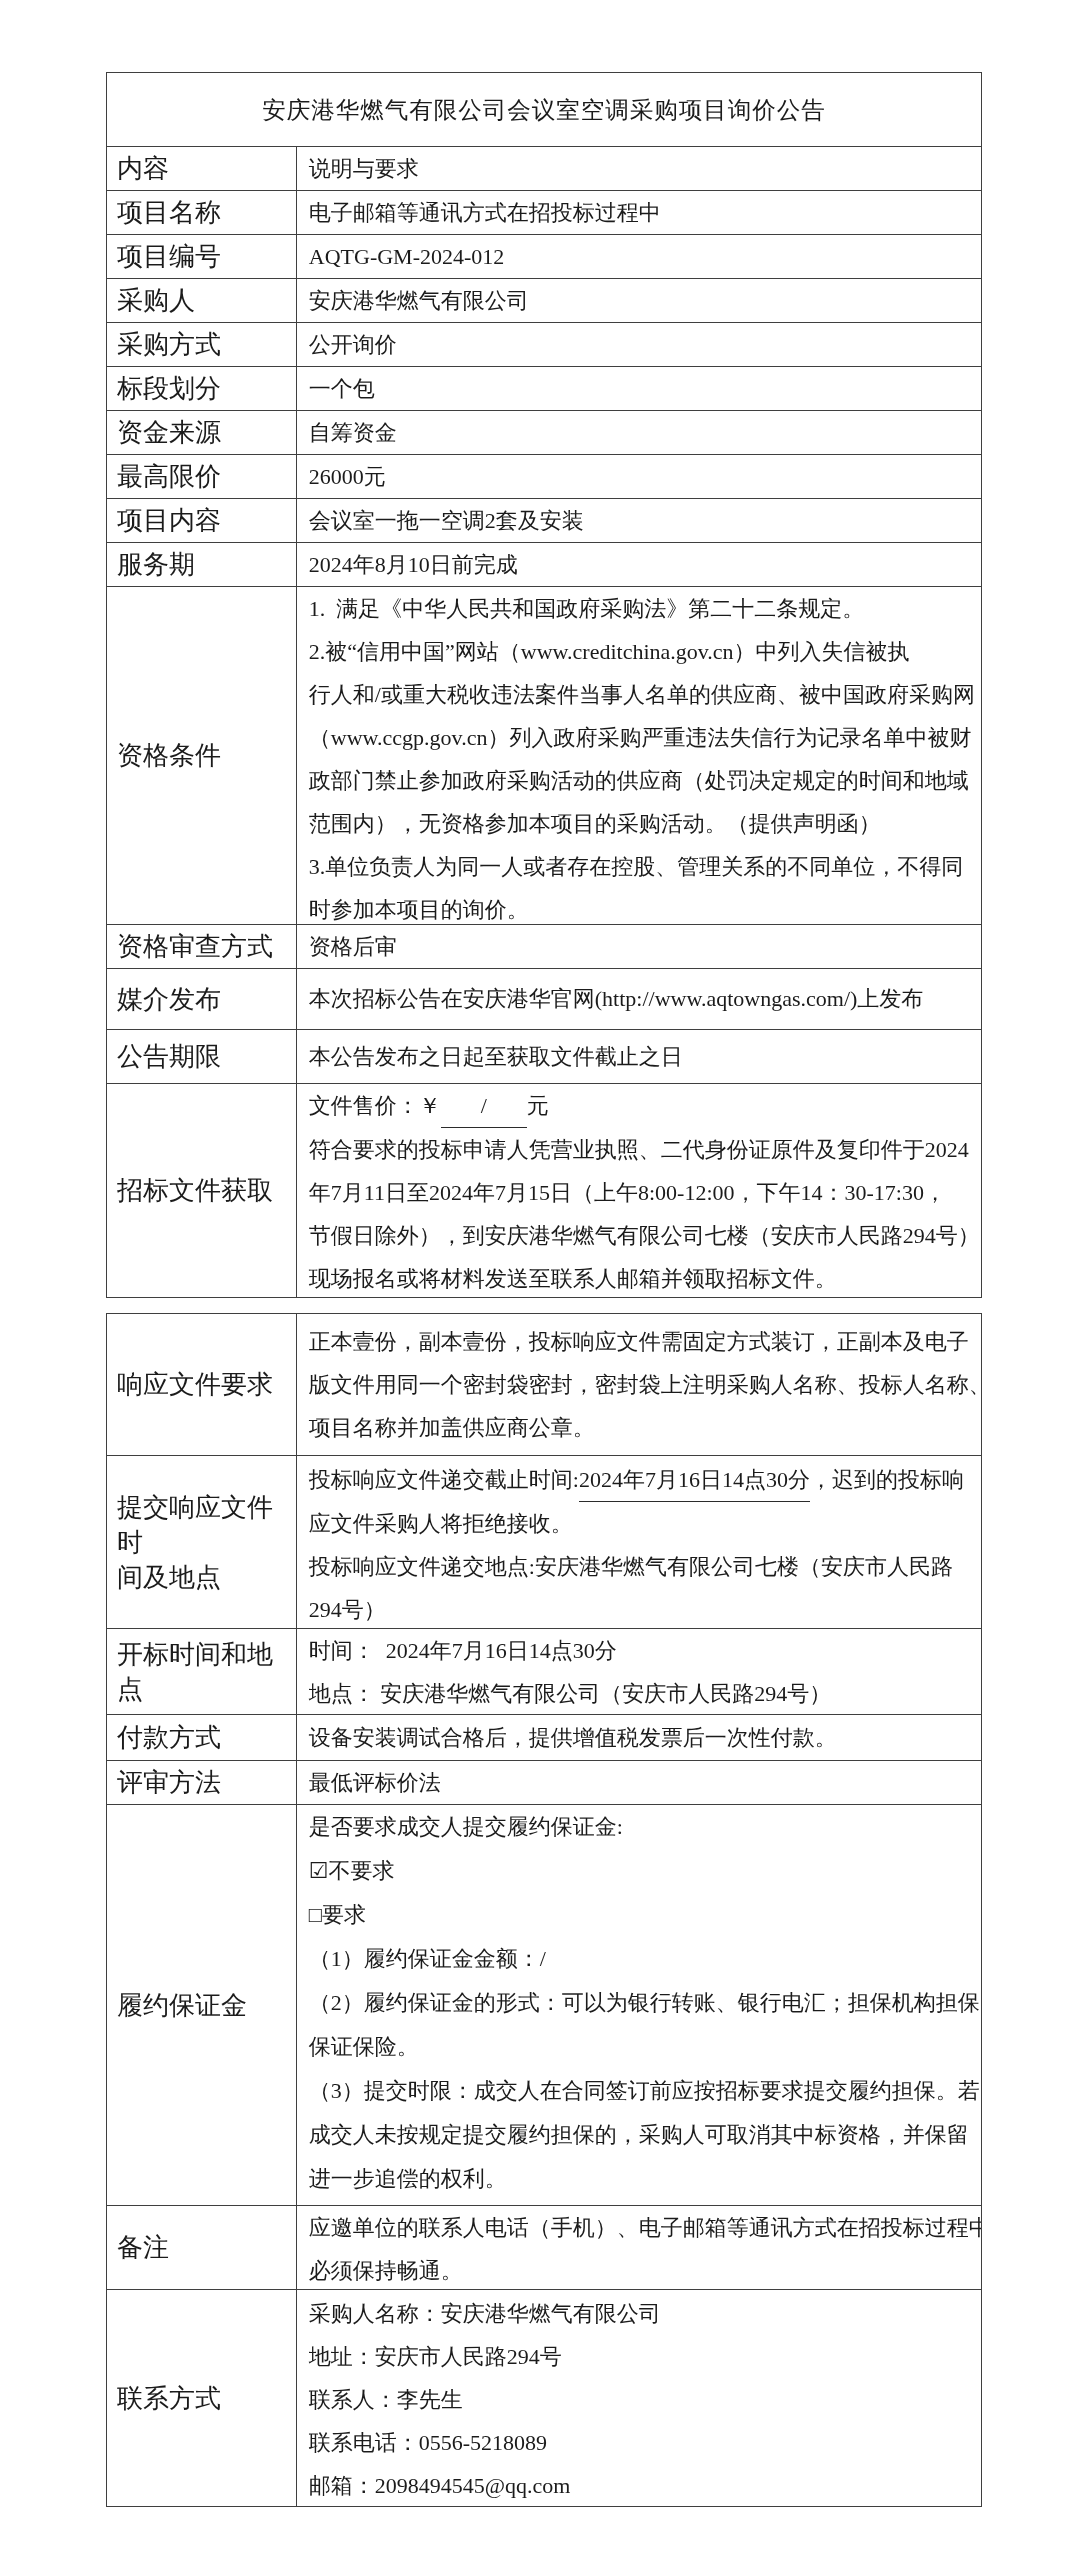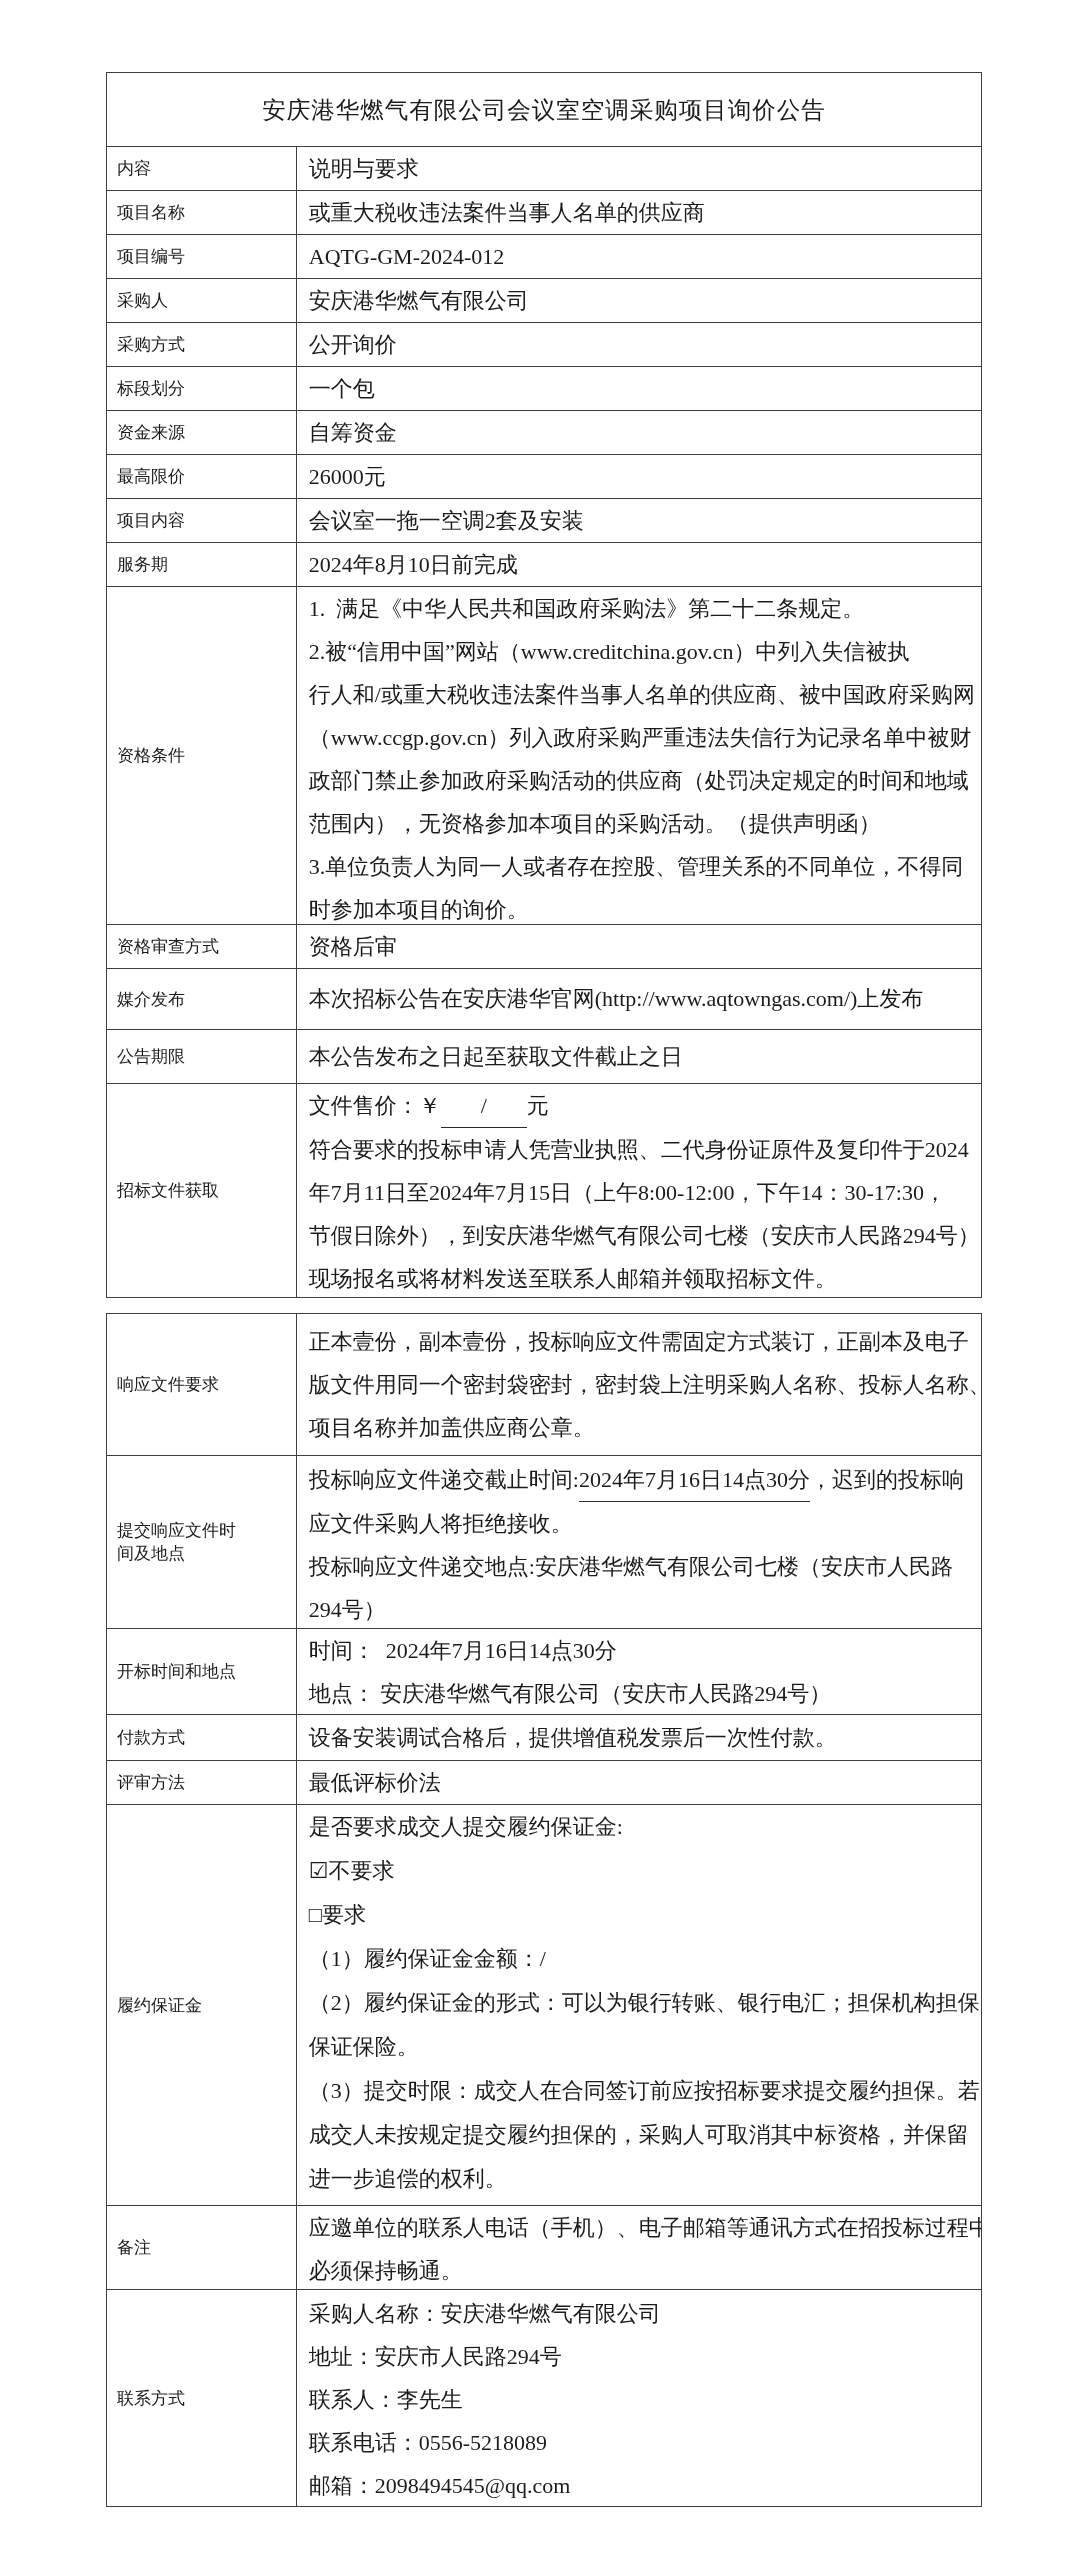--- a/index.html
+++ b/index.html
@@ -4,21 +4,21 @@
 <style>
   html,body{margin:0;padding:0;background:#ffffff;}
   .page{position:relative;width:1088px;height:2576px;background:#ffffff;
         font-family:Liberation Serif, serif;color:#1b1b1b;}
   .tbl{position:absolute;left:106px;width:876px;border:1.8px solid #3f3f3f;box-sizing:border-box;background:#fff;}
   .tbl1{top:72px;}
   .tbl2{top:1313px;}
   .row{display:flex;box-sizing:border-box;border-top:1.8px solid #3f3f3f;}
   .row.first{border-top:none;}
   .cell-label{flex:0 0 190px;width:190px;box-sizing:border-box;border-right:1.8px solid #3f3f3f;
-              display:flex;align-items:center;padding-left:10px;font-size:17px;white-space:pre-line;}
+              display:flex;align-items:center;padding-left:10px;font-size:26px;white-space:pre-line;}
   .cell-value{flex:1;box-sizing:border-box;padding-left:11.8px;padding-right:1.8px;font-size:22px;overflow:hidden;}
   .vc{display:flex;align-items:center;}
   .line{line-height:43px;white-space:pre;}
   .lh49 .line{line-height:44px;}
   .pt7{padding-top:6.3px;}
   .pt2{padding-top:1.8px;}
   .title-row{height:73px;display:flex;align-items:center;justify-content:center;
              font-size:23.6px;letter-spacing:0.9px;}
   .h49{height:44px}.h51{height:46px}.h60{height:54px}.h67{height:61px}
   .h93{height:84px}.h95{height:86px}.h156{height:141px}.h191{height:173px}
@@ -37,21 +37,21 @@
       <span>安庆港华燃气有限公司会议室空调采购项目询价公告</span>
     </div>
 
     <div class="row h49">
       <div class="cell-label">内容</div>
       <div class="cell-value vc">说明与要求</div>
     </div>
 
     <div class="row h49">
       <div class="cell-label">项目名称</div>
-      <div class="cell-value vc">或重大税收违法案件当事人名单的供应商</div>
+      <div class="cell-value vc">电子邮箱等通讯方式在招投标过程中</div>
     </div>
 
     <div class="row h49">
       <div class="cell-label">项目编号</div>
       <div class="cell-value vc">AQTG-GM-2024-012</div>
     </div>
 
     <div class="row h49">
       <div class="cell-label">采购人</div>
       <div class="cell-value vc">安庆港华燃气有限公司</div>

